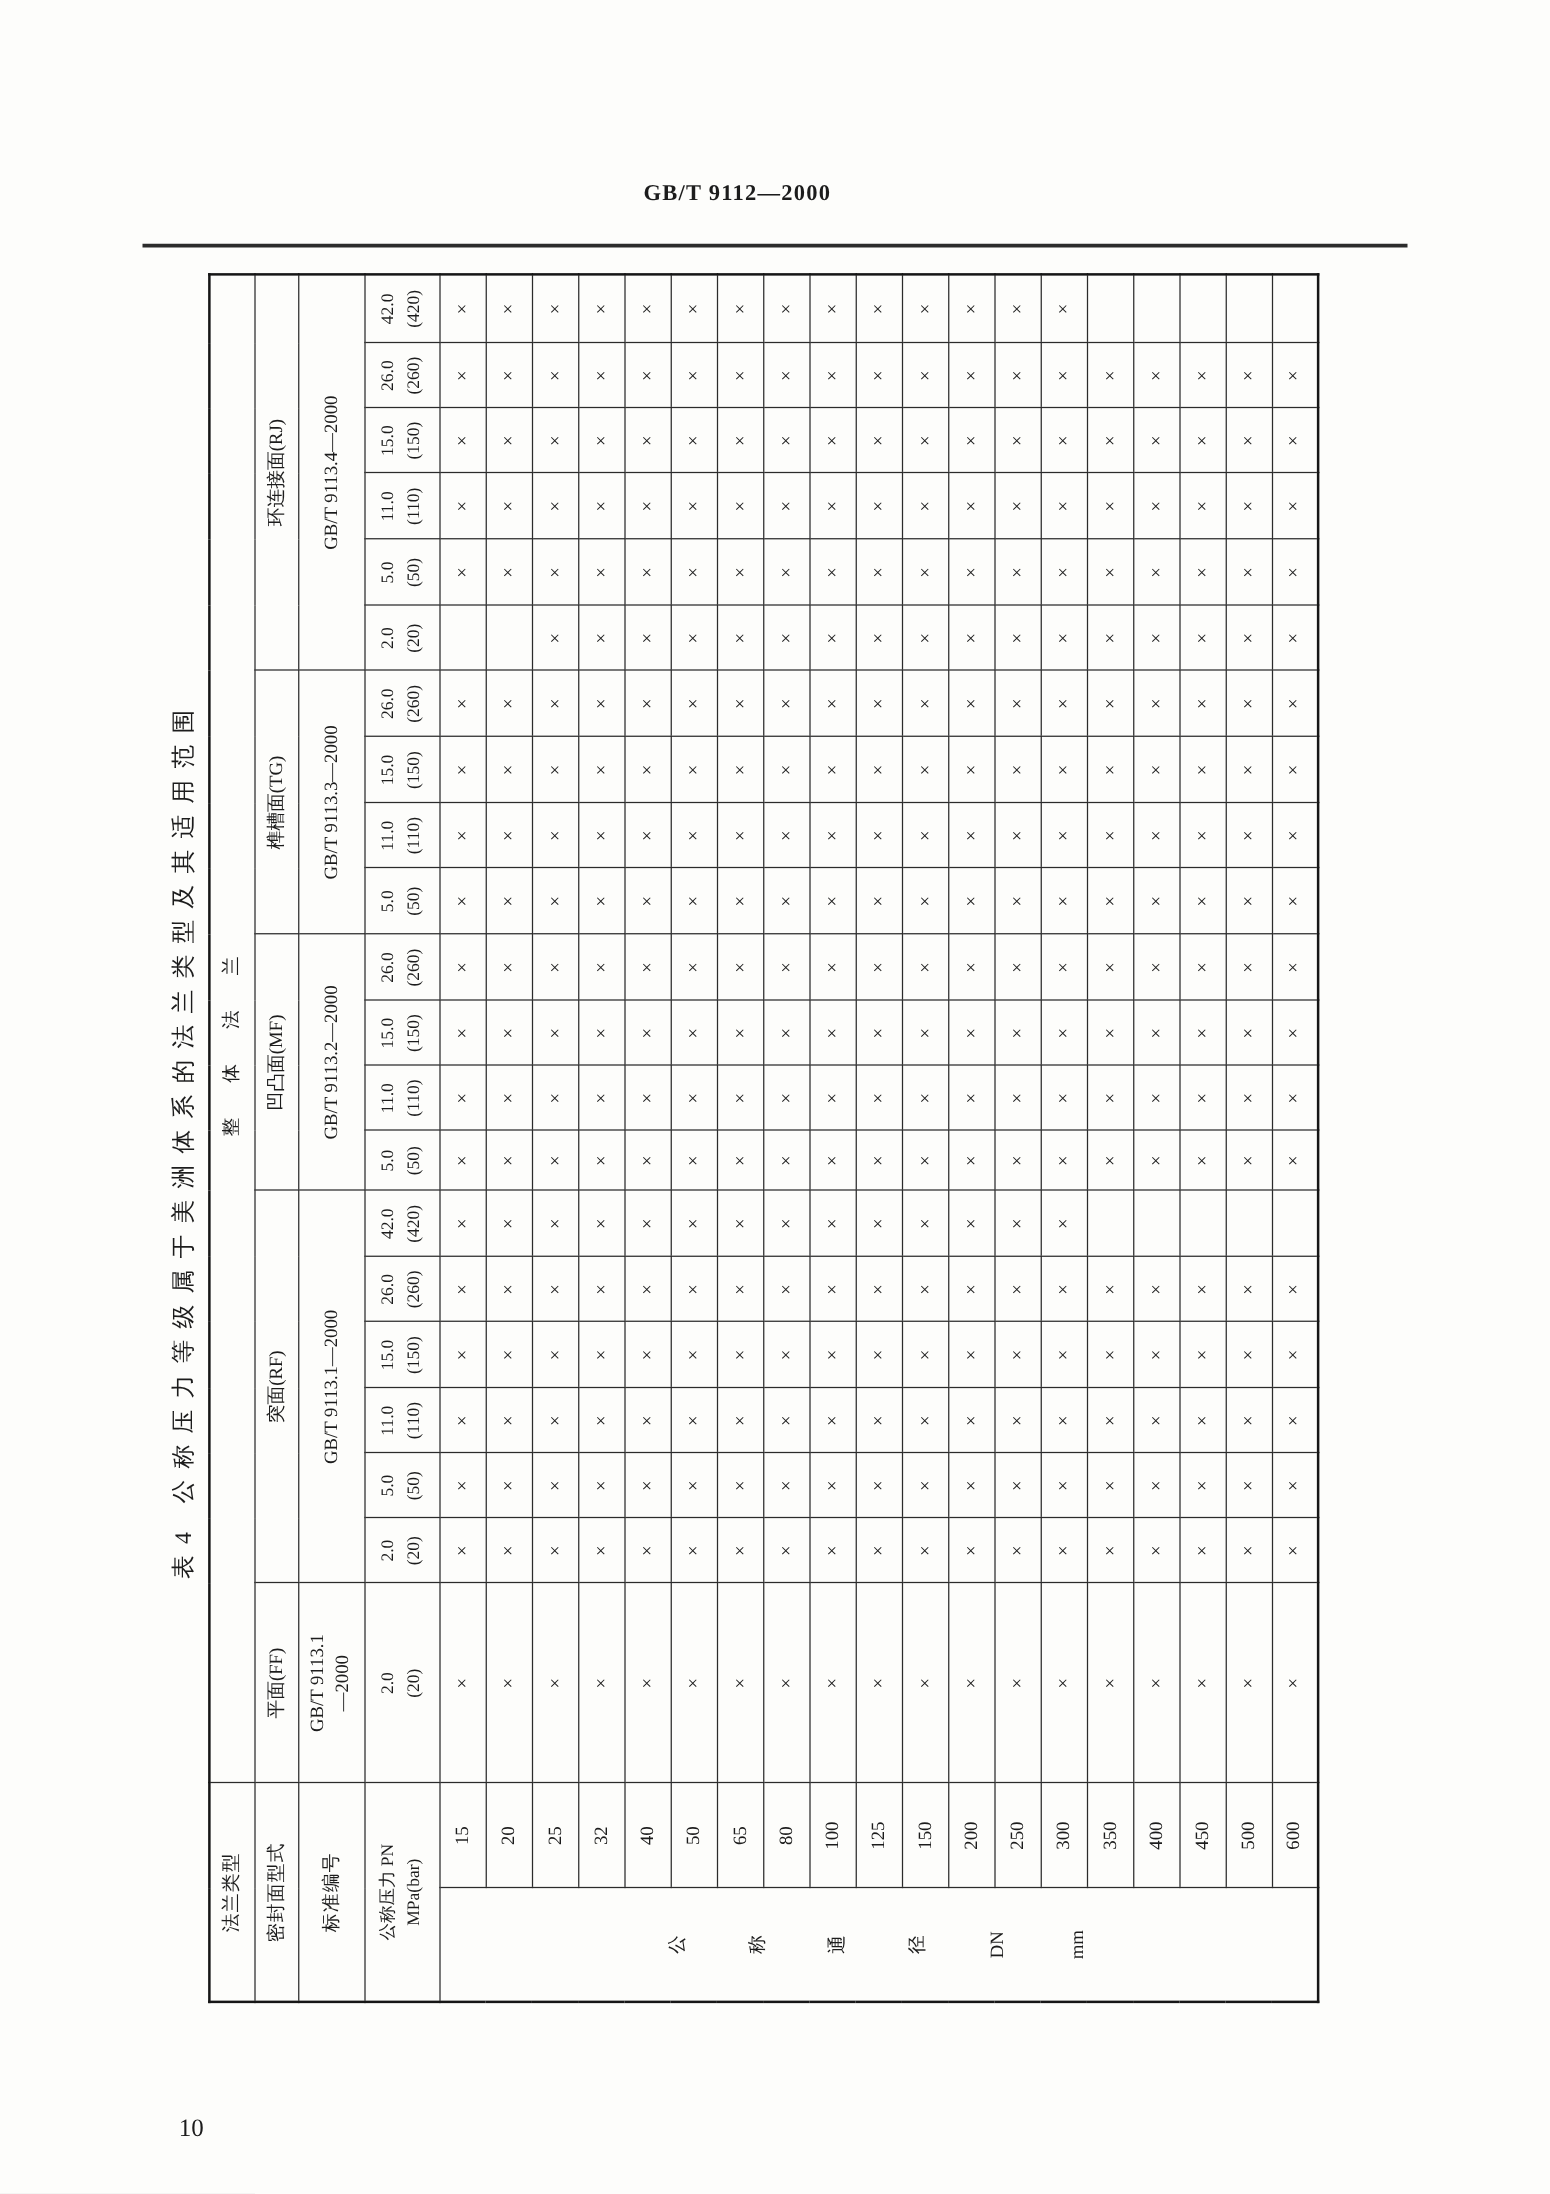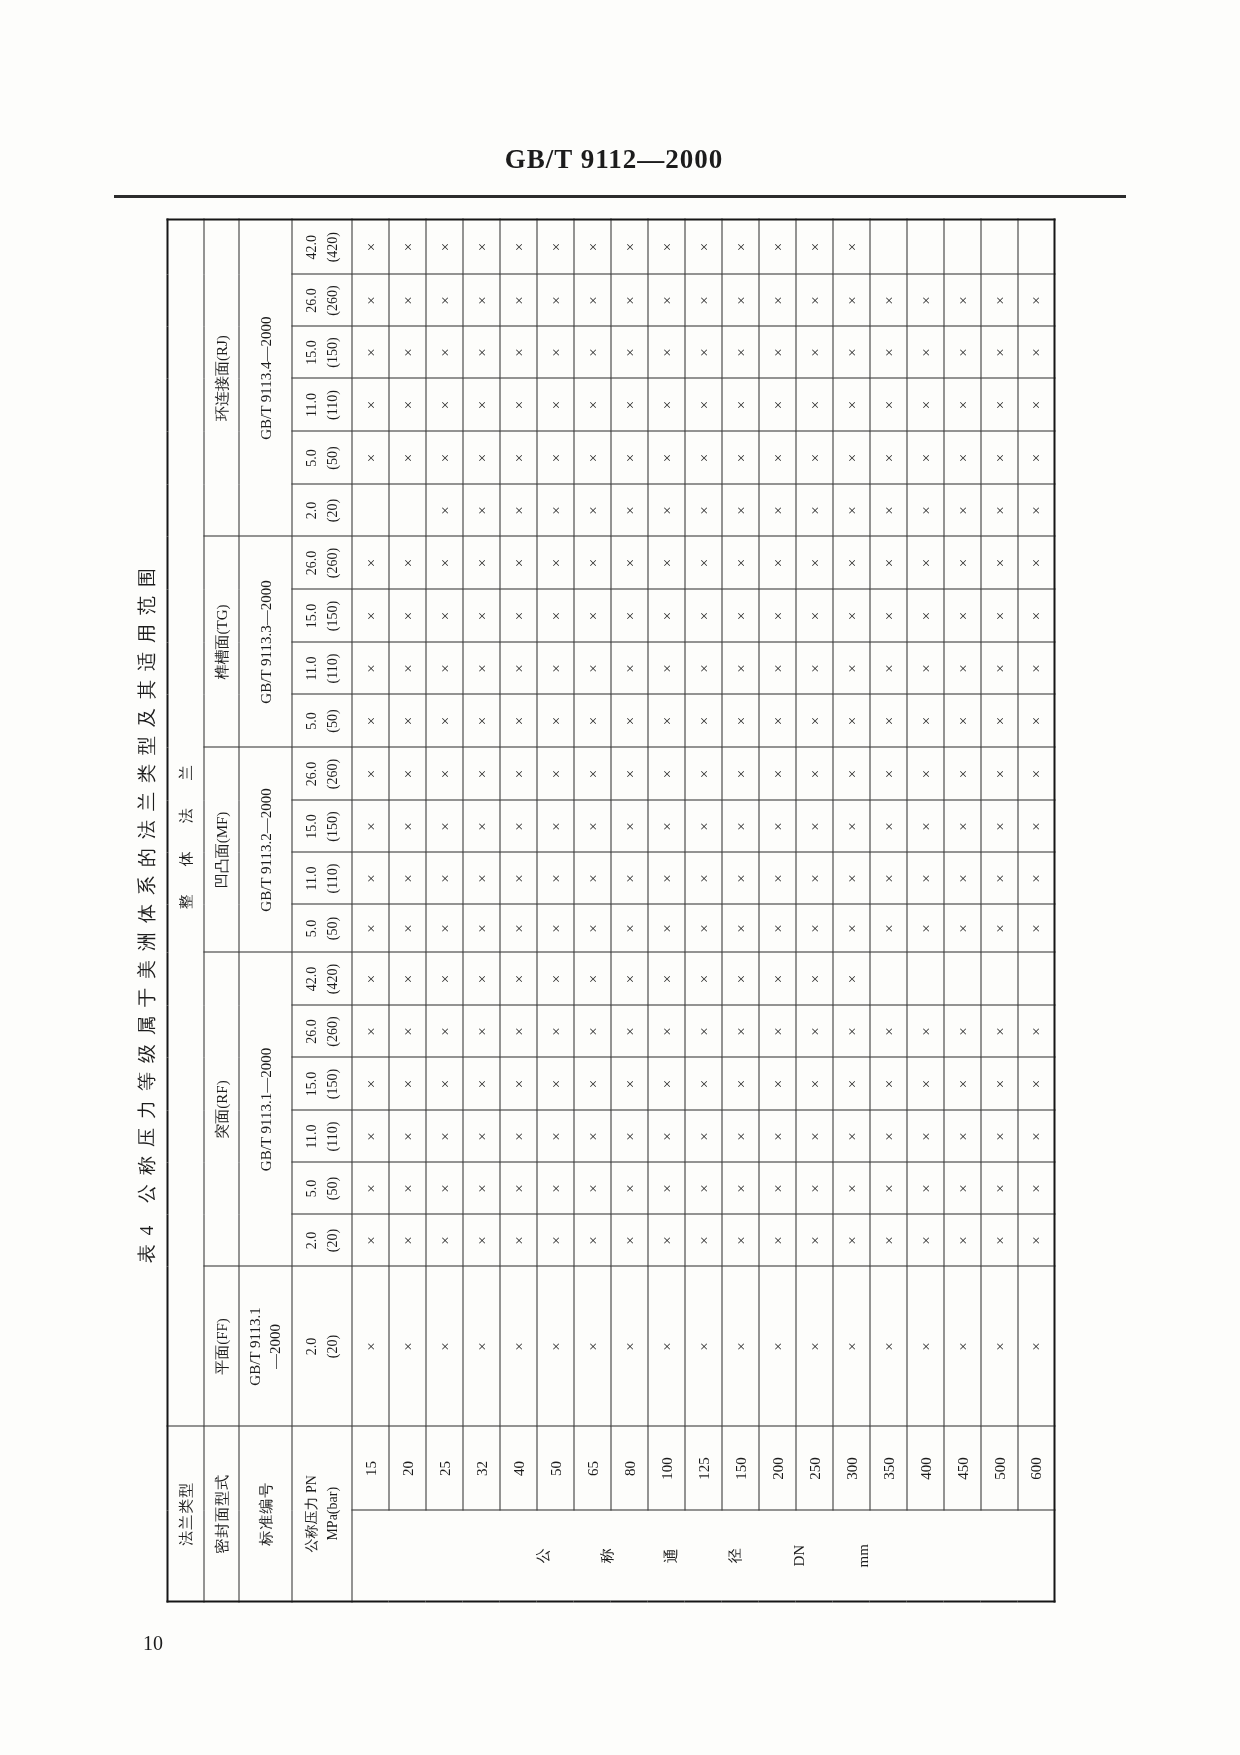--- a/index.html
+++ b/index.html
@@ -1,21 +1,21 @@
 <!DOCTYPE html>
 <html><head>
 <meta charset="utf-8">
 <style>
   html,body{margin:0;padding:0;background:#e8e8e6;}
   .page{position:relative;width:1240px;height:1755px;background:#fdfdfb;margin:0 auto;
         font-family:"Liberation Serif","DejaVu Sans",serif;color:#1c1c1c;overflow:hidden;}
-  .doc-code{position:absolute;top:144px;left:454px;width:320px;text-align:center;
-            font-weight:bold;font-size:27px;letter-spacing:1px;white-space:nowrap;}
+  .doc-code{position:absolute;top:144px;left:430px;width:320px;text-align:center;
+            font-weight:bold;font-size:18px;letter-spacing:1px;white-space:nowrap;}
   .header-rule{position:absolute;left:114px;top:195px;width:1012px;height:3px;background:#2c2c2c;}
-  .page-num{position:absolute;left:143px;top:1632px;font-size:20px;}
+  .page-num{position:absolute;left:143px;top:1692px;font-size:20px;}
 
   
   .rotated-wrap{position:absolute;left:-98px;top:444px;width:1383px;height:934px;
                 transform:rotate(-90deg);}
   .orig{width:1383px;height:934px;}
   .tbl-title{height:40px;display:flex;align-items:center;justify-content:center;
              font-size:19px;letter-spacing:9px;white-space:nowrap;}
   table.tbl{border-collapse:collapse;table-layout:fixed;width:1383px;border:2px solid #161616;}
   .tbl td,.tbl th{border:1px solid #2b2b2b;text-align:center;vertical-align:middle;
                   padding:0;font-weight:normal;font-size:15px;line-height:1.2;overflow:hidden;}

